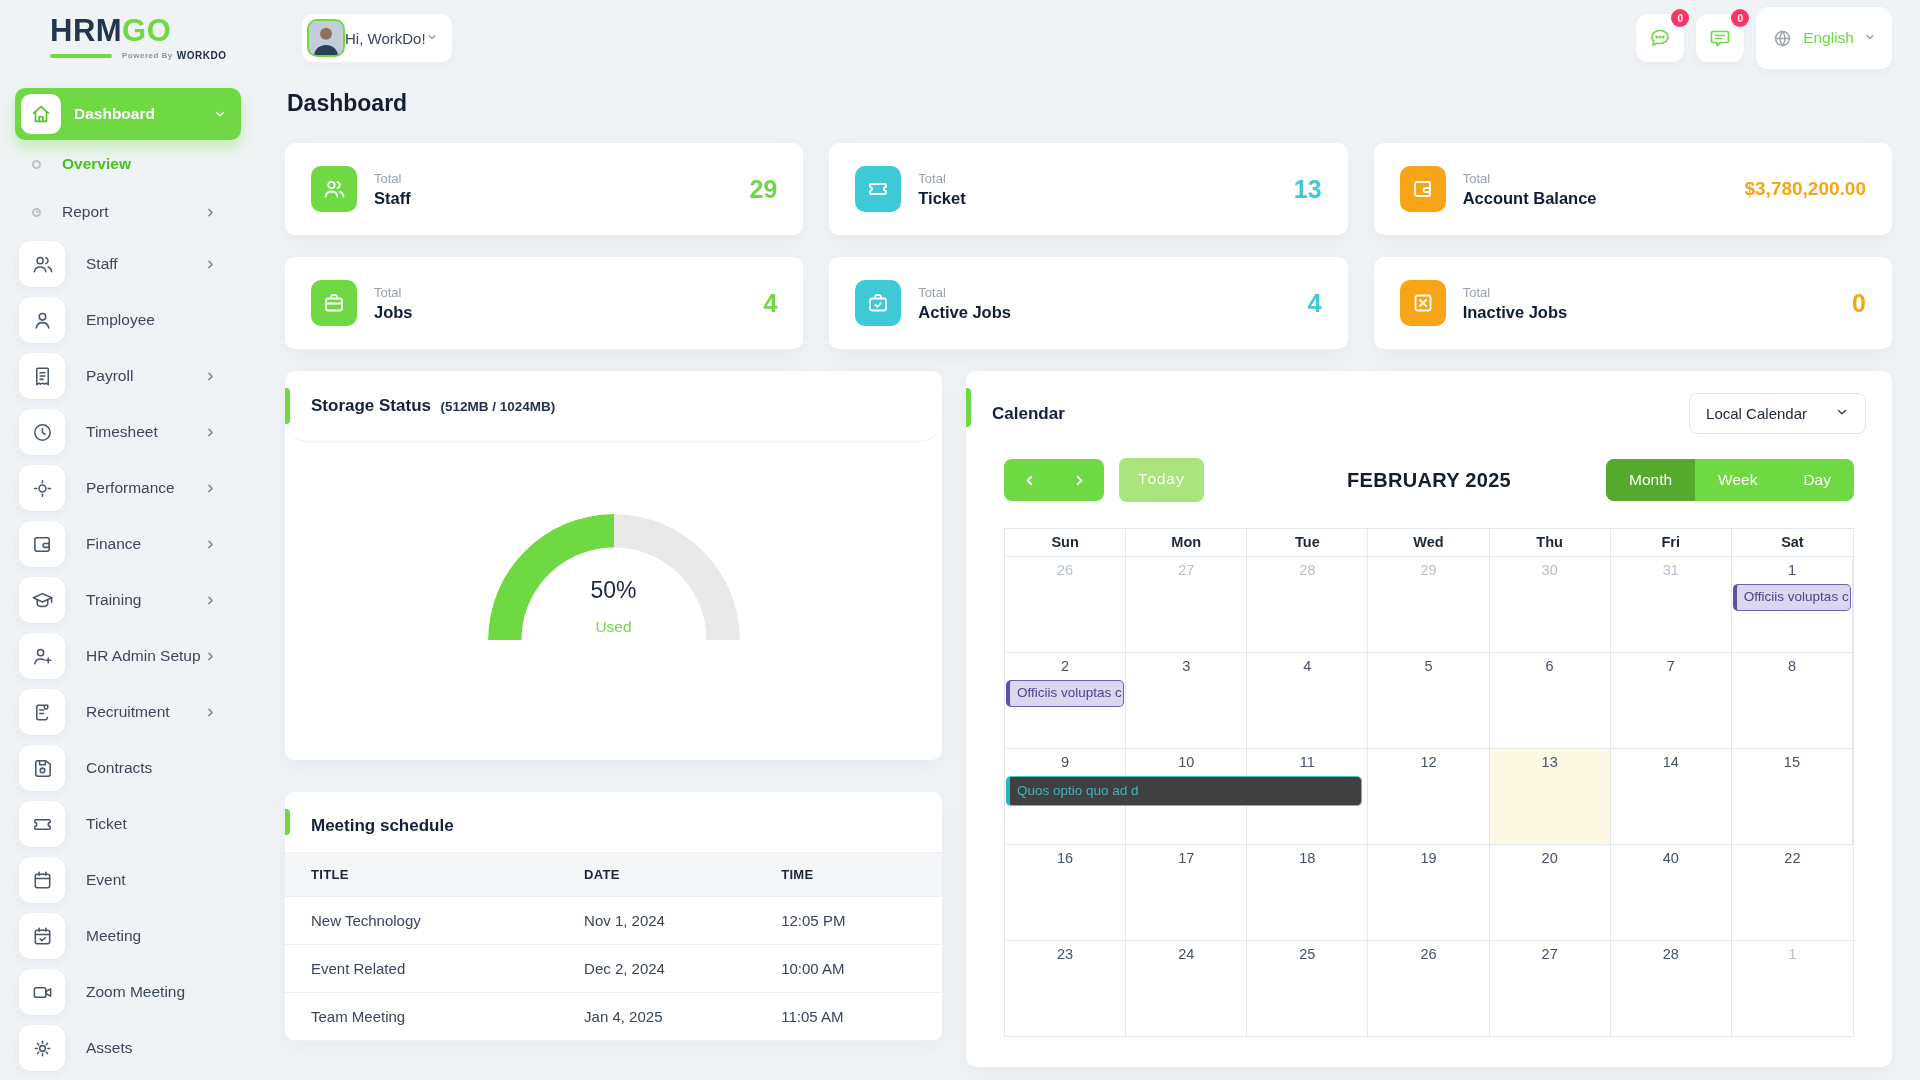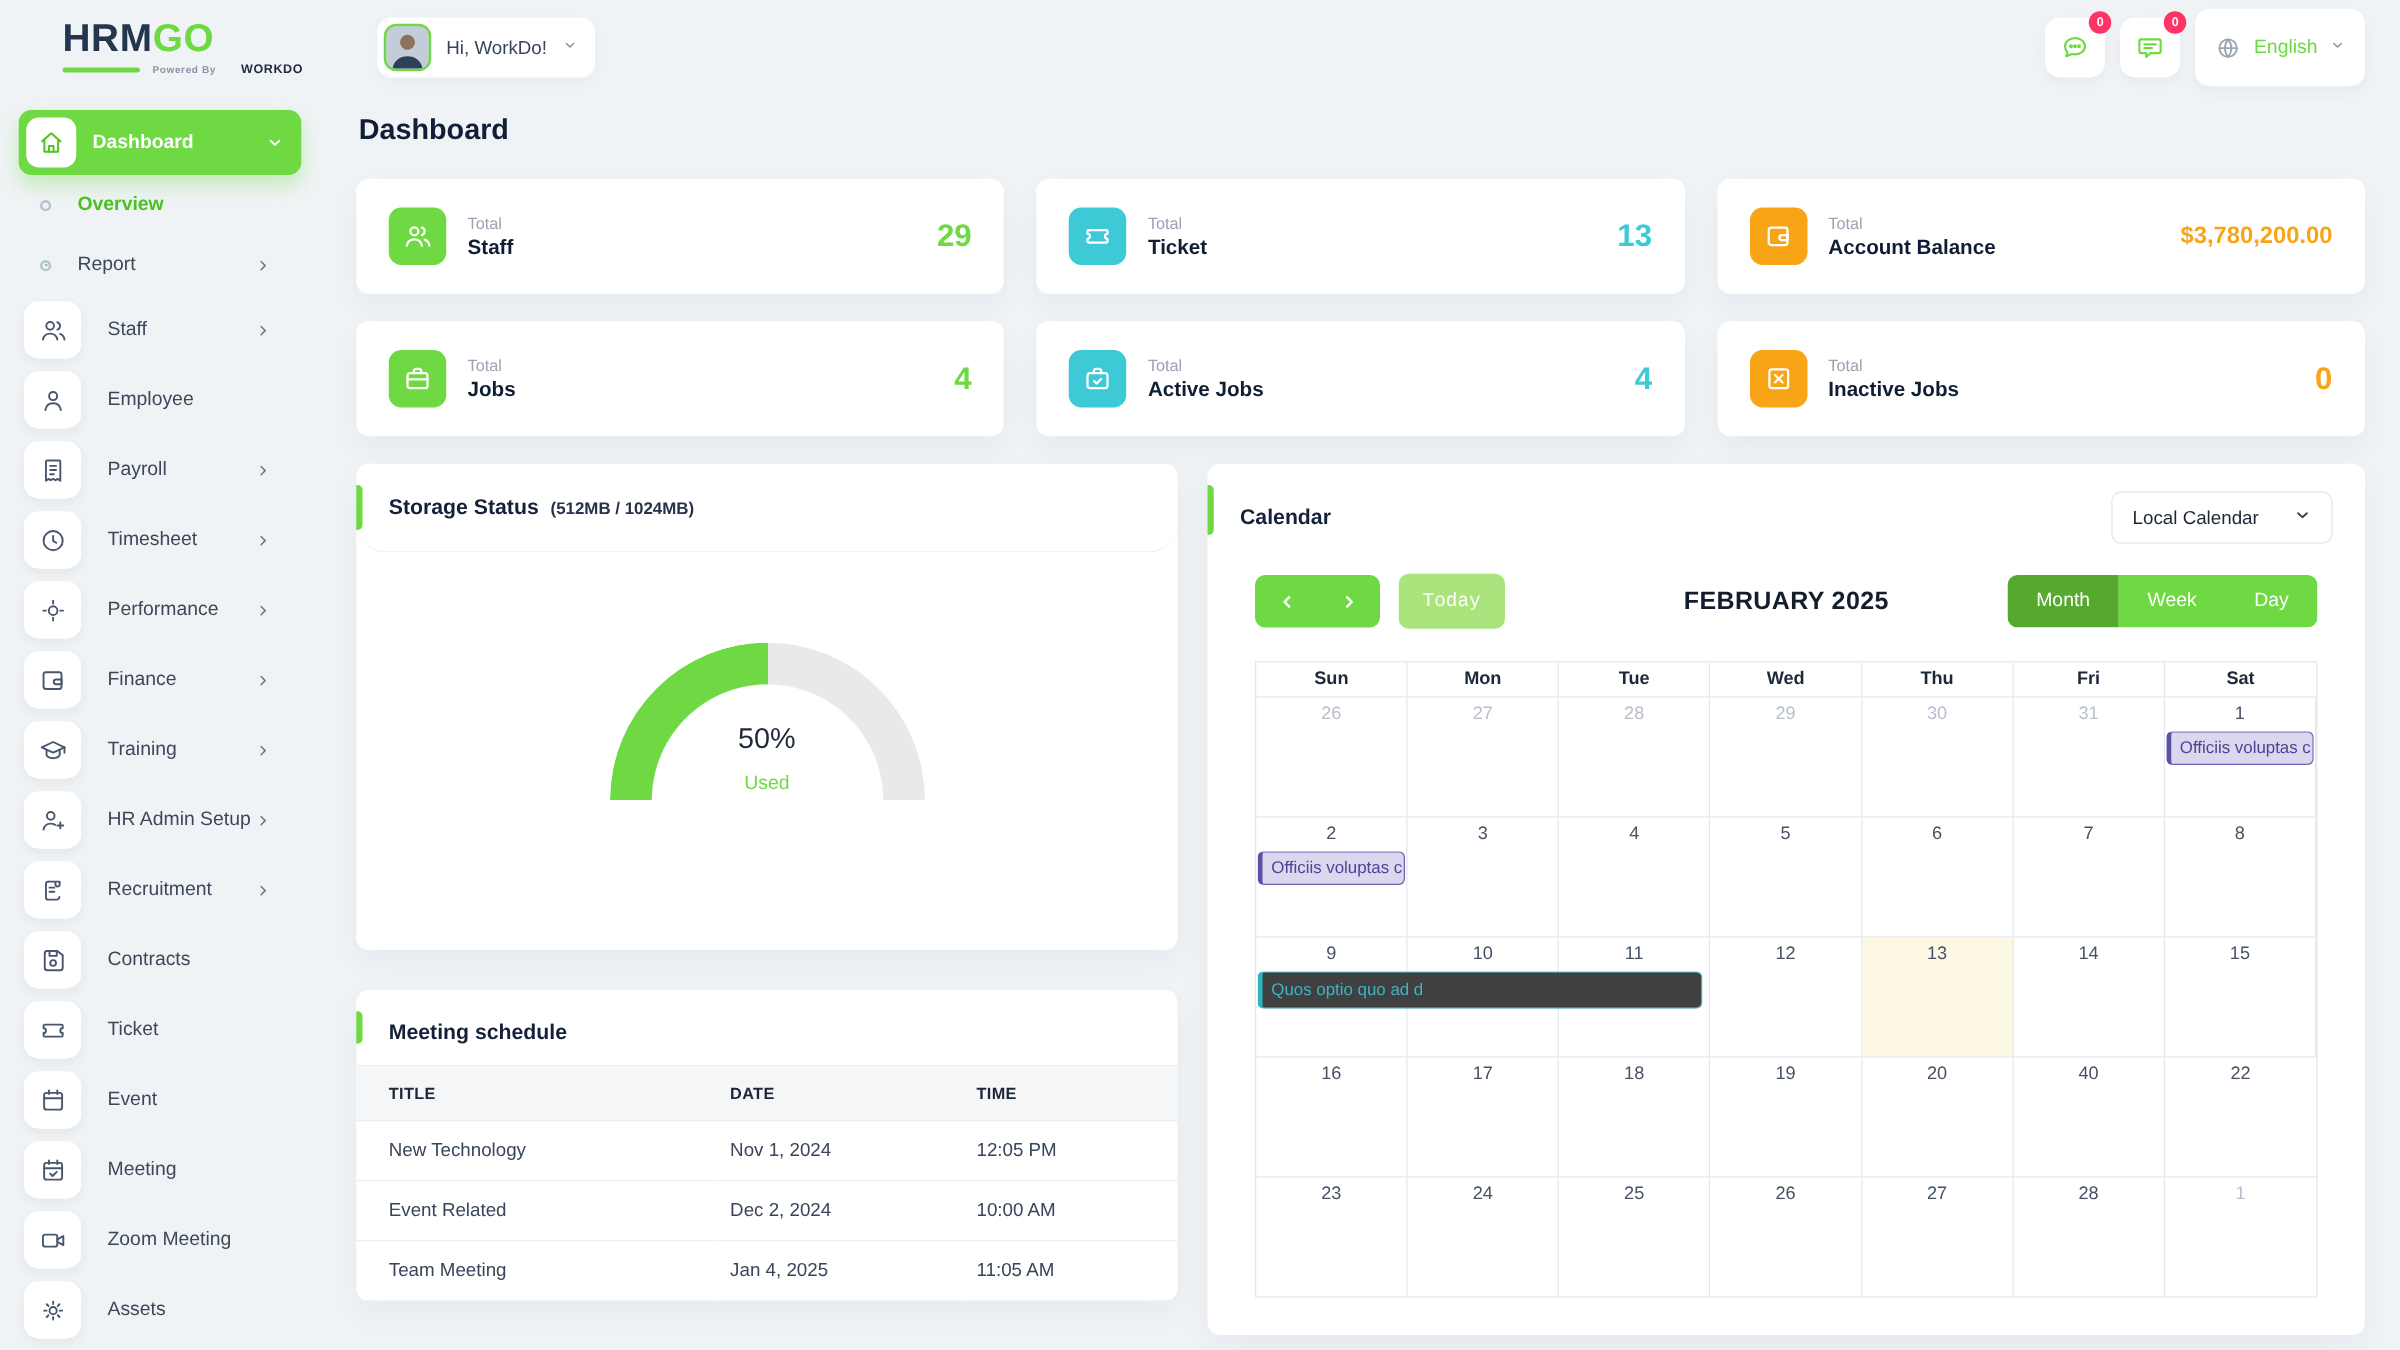--- a/index.html
+++ b/index.html
@@ -12,24 +12,24 @@
   .icon { display:inline-flex; align-items:center; justify-content:center; }
   .icon svg { display:block; }
 
   
   .topbar { display:flex; align-items:center; height:76px; padding-right:28px; }
   .logo-wrap { width:255px; padding-left:50px; flex-shrink:0; cursor:pointer; }
   .logo-text { font-size:31px; font-weight:900; letter-spacing:.5px; color:#24364d; line-height:1; }
   .logo-text .go { color:#6fd943; }
   .logo-sub { display:flex; align-items:center; margin-top:4px; }
   .logo-bar { width:62px; height:4px; border-radius:2px; background:#6fd943; margin-right:10px; }
-  .powered { font-size:8px; font-weight:700; color:#8a94a3; letter-spacing:.5px; margin-right:20px; }
+  .powered { font-size:8px; font-weight:700; color:#8a94a3; letter-spacing:.5px; margin-right:4px; }
   .workdo { font-size:10px; font-weight:800; color:#1d2b3d; letter-spacing:.5px; }
 
-  .greet-chip { display:flex; align-items:center; gap:12px; background:#fff; border:1px solid #eef1f4;
+  .greet-chip { display:flex; align-items:center; background:#fff; border:1px solid #eef1f4;
     border-radius:12px; padding:5px 14px 5px 5px; margin-left:46px; box-shadow:0 4px 10px rgba(40,60,90,.04); cursor:pointer; }
   .avatar { width:38px; height:38px; border-radius:10px; border:2px solid #6fd943; overflow:hidden; background:#c6cfd9; }
   .greet-txt { font-size:15px; color:#39455a; }
   .top-right { margin-left:auto; display:flex; align-items:center; gap:12px; }
   .icon-btn { position:relative; width:48px; height:48px; background:#fff; border-radius:12px;
     display:flex; align-items:center; justify-content:center; box-shadow:0 4px 10px rgba(40,60,90,.05); cursor:pointer; color:#6fd943; }
   .badge { position:absolute; top:-5px; right:-5px; min-width:18px; height:18px; border-radius:9px; background:#ff3366;
     color:#fff; font-size:10px; font-weight:700; display:flex; align-items:center; justify-content:center; padding:0 4px; }
   .lang-chip { height:62px; background:#fff; border-radius:12px; display:flex; align-items:center; gap:10px;
     padding:0 16px; box-shadow:0 4px 10px rgba(40,60,90,.05); cursor:pointer; }

